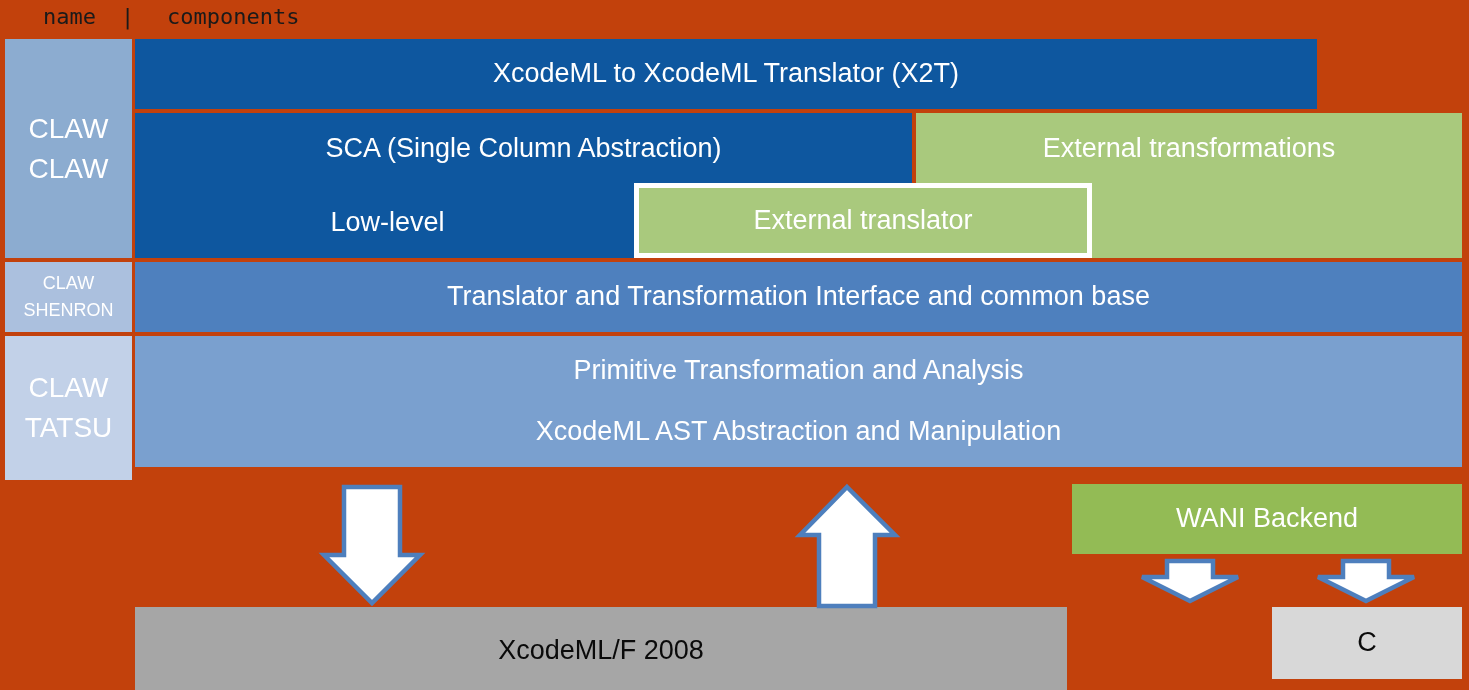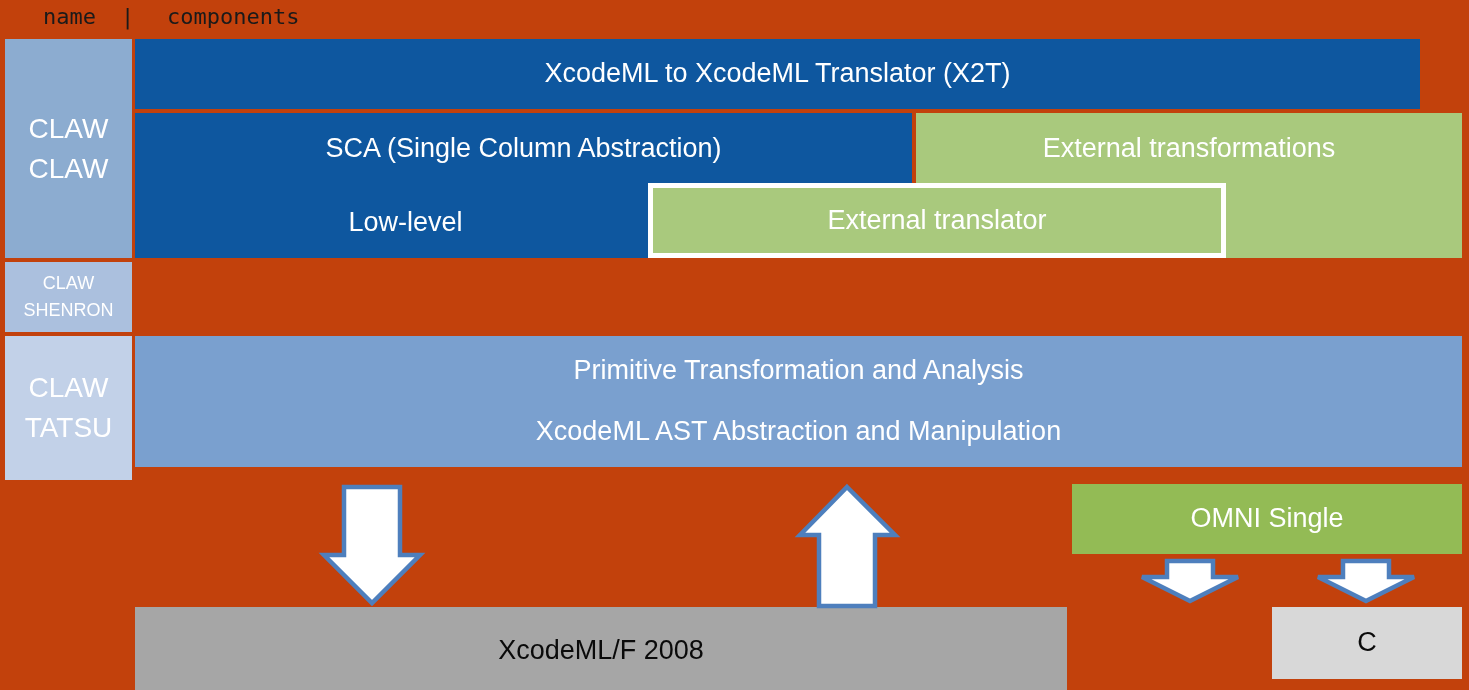--- a/index.html
+++ b/index.html
@@ -103,36 +103,37 @@
   </div>
   <div class="box sidebar-box small" style="left:5px;top:262px;width:127px;height:70px;background:var(--sidebar-shenron);">
     <span>CLAW</span>
     <span>SHENRON</span>
   </div>
   <div class="box sidebar-box" style="left:5px;top:336px;width:127px;height:144px;background:var(--sidebar-tatsu);">
     <span>CLAW</span>
     <span>TATSU</span>
   </div>
 
-  <div class="box" style="left:135px;top:39px;width:1285px;height:70px;background:var(--dark-blue);">XcodeML to XcodeML Translator (X2T)</div>
+  <div class="box" style="left:135px;top:39px;width:1182px;height:70px;background:var(--dark-blue);">XcodeML to XcodeML Translator (X2T)</div>
 
   <div class="box" style="left:135px;top:113px;width:777px;height:145px;background:var(--dark-blue);"></div>
   <div class="box" style="left:916px;top:113px;width:546px;height:145px;background:var(--green-light);"></div>
 
   <div class="label-area" style="left:916px;top:113px;width:546px;height:70px;">External transformations</div>
   <div class="label-area" style="left:135px;top:113px;width:777px;height:70px;">SCA (Single Column Abstraction)</div>
 
-  <div class="box bordered" style="left:648px;top:183px;width:578px;height:75px;background:var(--green-light);">External translator</div>
-  <div class="label-area" style="left:121px;top:186px;width:505px;height:72px;padding-left:32px;">Low-level</div>
+  <div class="box bordered" style="left:634px;top:183px;width:458px;height:75px;background:var(--green-light);">External translator</div>
+  <div class="label-area" style="left:135px;top:186px;width:505px;height:72px;">Low-level</div>
 
+  <div class="box" style="left:135px;top:262px;width:1327px;height:70px;background:var(--mid-blue);">Translator and Transformation Interface and common base</div>
 
   <div class="box" style="left:135px;top:336px;width:1327px;height:70px;background:var(--light-blue);">Primitive Transformation and Analysis</div>
   <div class="box" style="left:135px;top:397px;width:1327px;height:70px;background:var(--light-blue);">XcodeML AST Abstraction and Manipulation</div>
 
-  <div class="box" style="left:1072px;top:484px;width:390px;height:70px;background:var(--green-omni);">OMNI Single</div>
+  <div class="box" style="left:1072px;top:484px;width:390px;height:70px;background:var(--green-omni);">WANI Backend</div>
 
   <div class="box gray-box" style="left:135px;top:607px;width:932px;height:88px;background:var(--gray-dark);">XcodeML/F 2008</div>
   <div class="box gray-box" style="left:1272px;top:607px;width:190px;height:72px;background:var(--gray-light);">C</div>
 
   <svg class="arrows" width="1469" height="690" viewBox="0 0 1469 690">
     <polygon class="arrow-shape" points="344,487 400,487 400,555 420,555 372,603 324,555 344,555"></polygon>
     <polygon class="arrow-shape" points="847,487 895,535 875,535 875,606 819,606 819,535 800,535"></polygon>
     <polygon class="arrow-shape" points="1167,561 1213,561 1213,577 1238,577 1190,601 1142,577 1167,577"></polygon>
     <polygon class="arrow-shape" points="1343,561 1389,561 1389,577 1414,577 1366,601 1318,577 1343,577"></polygon>
   </svg>

